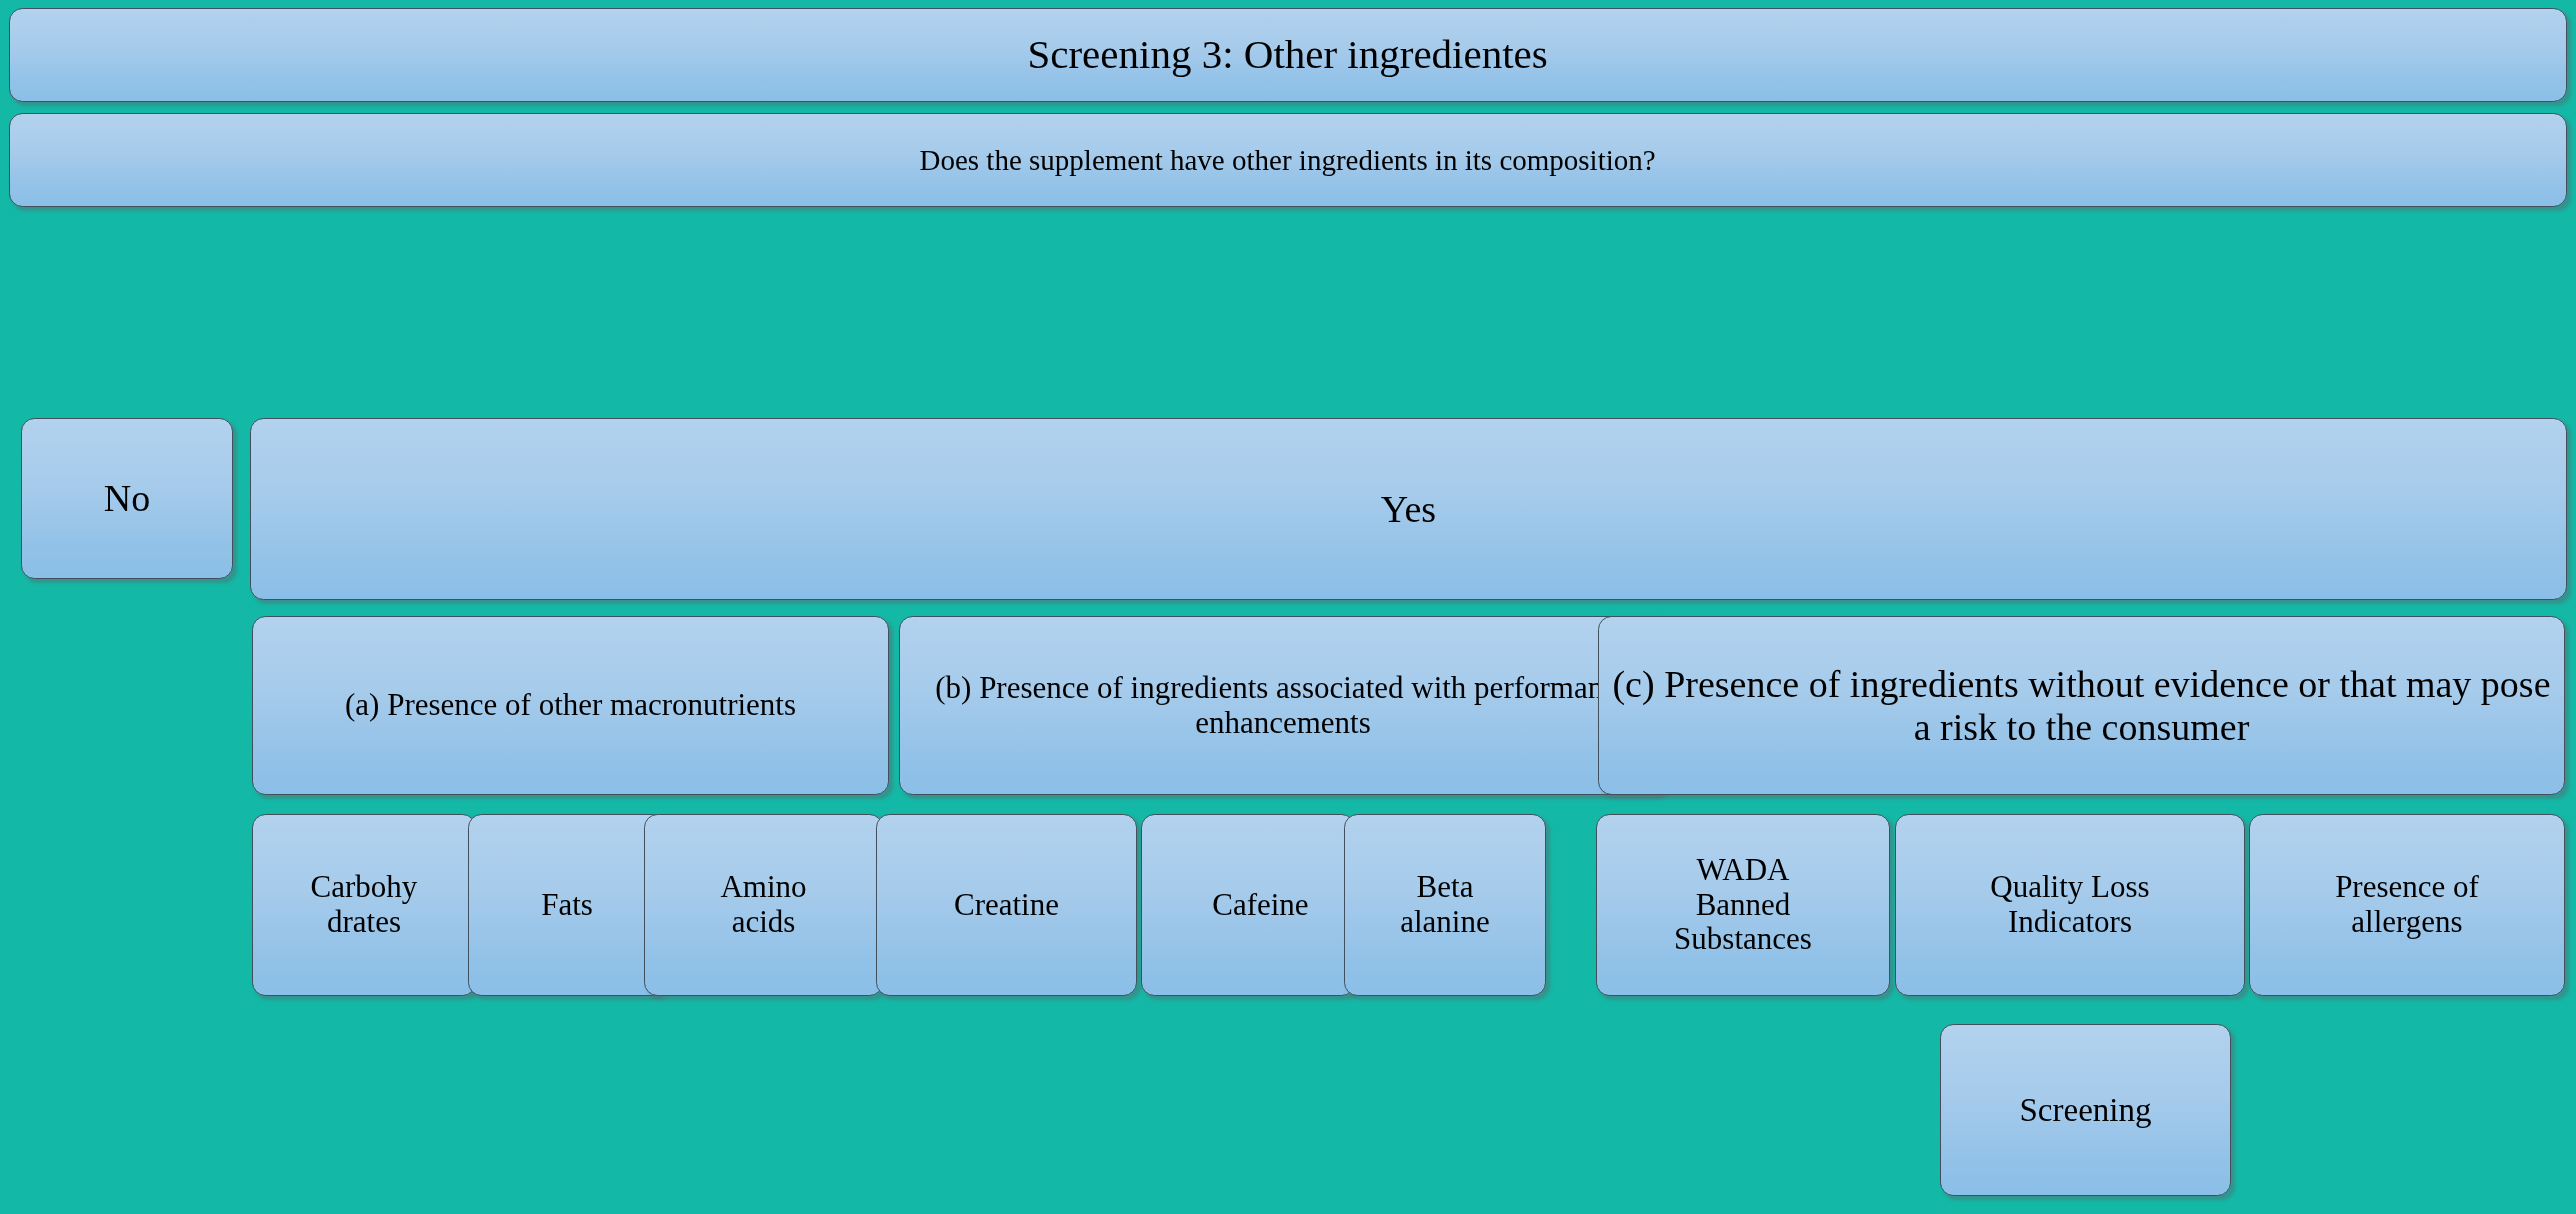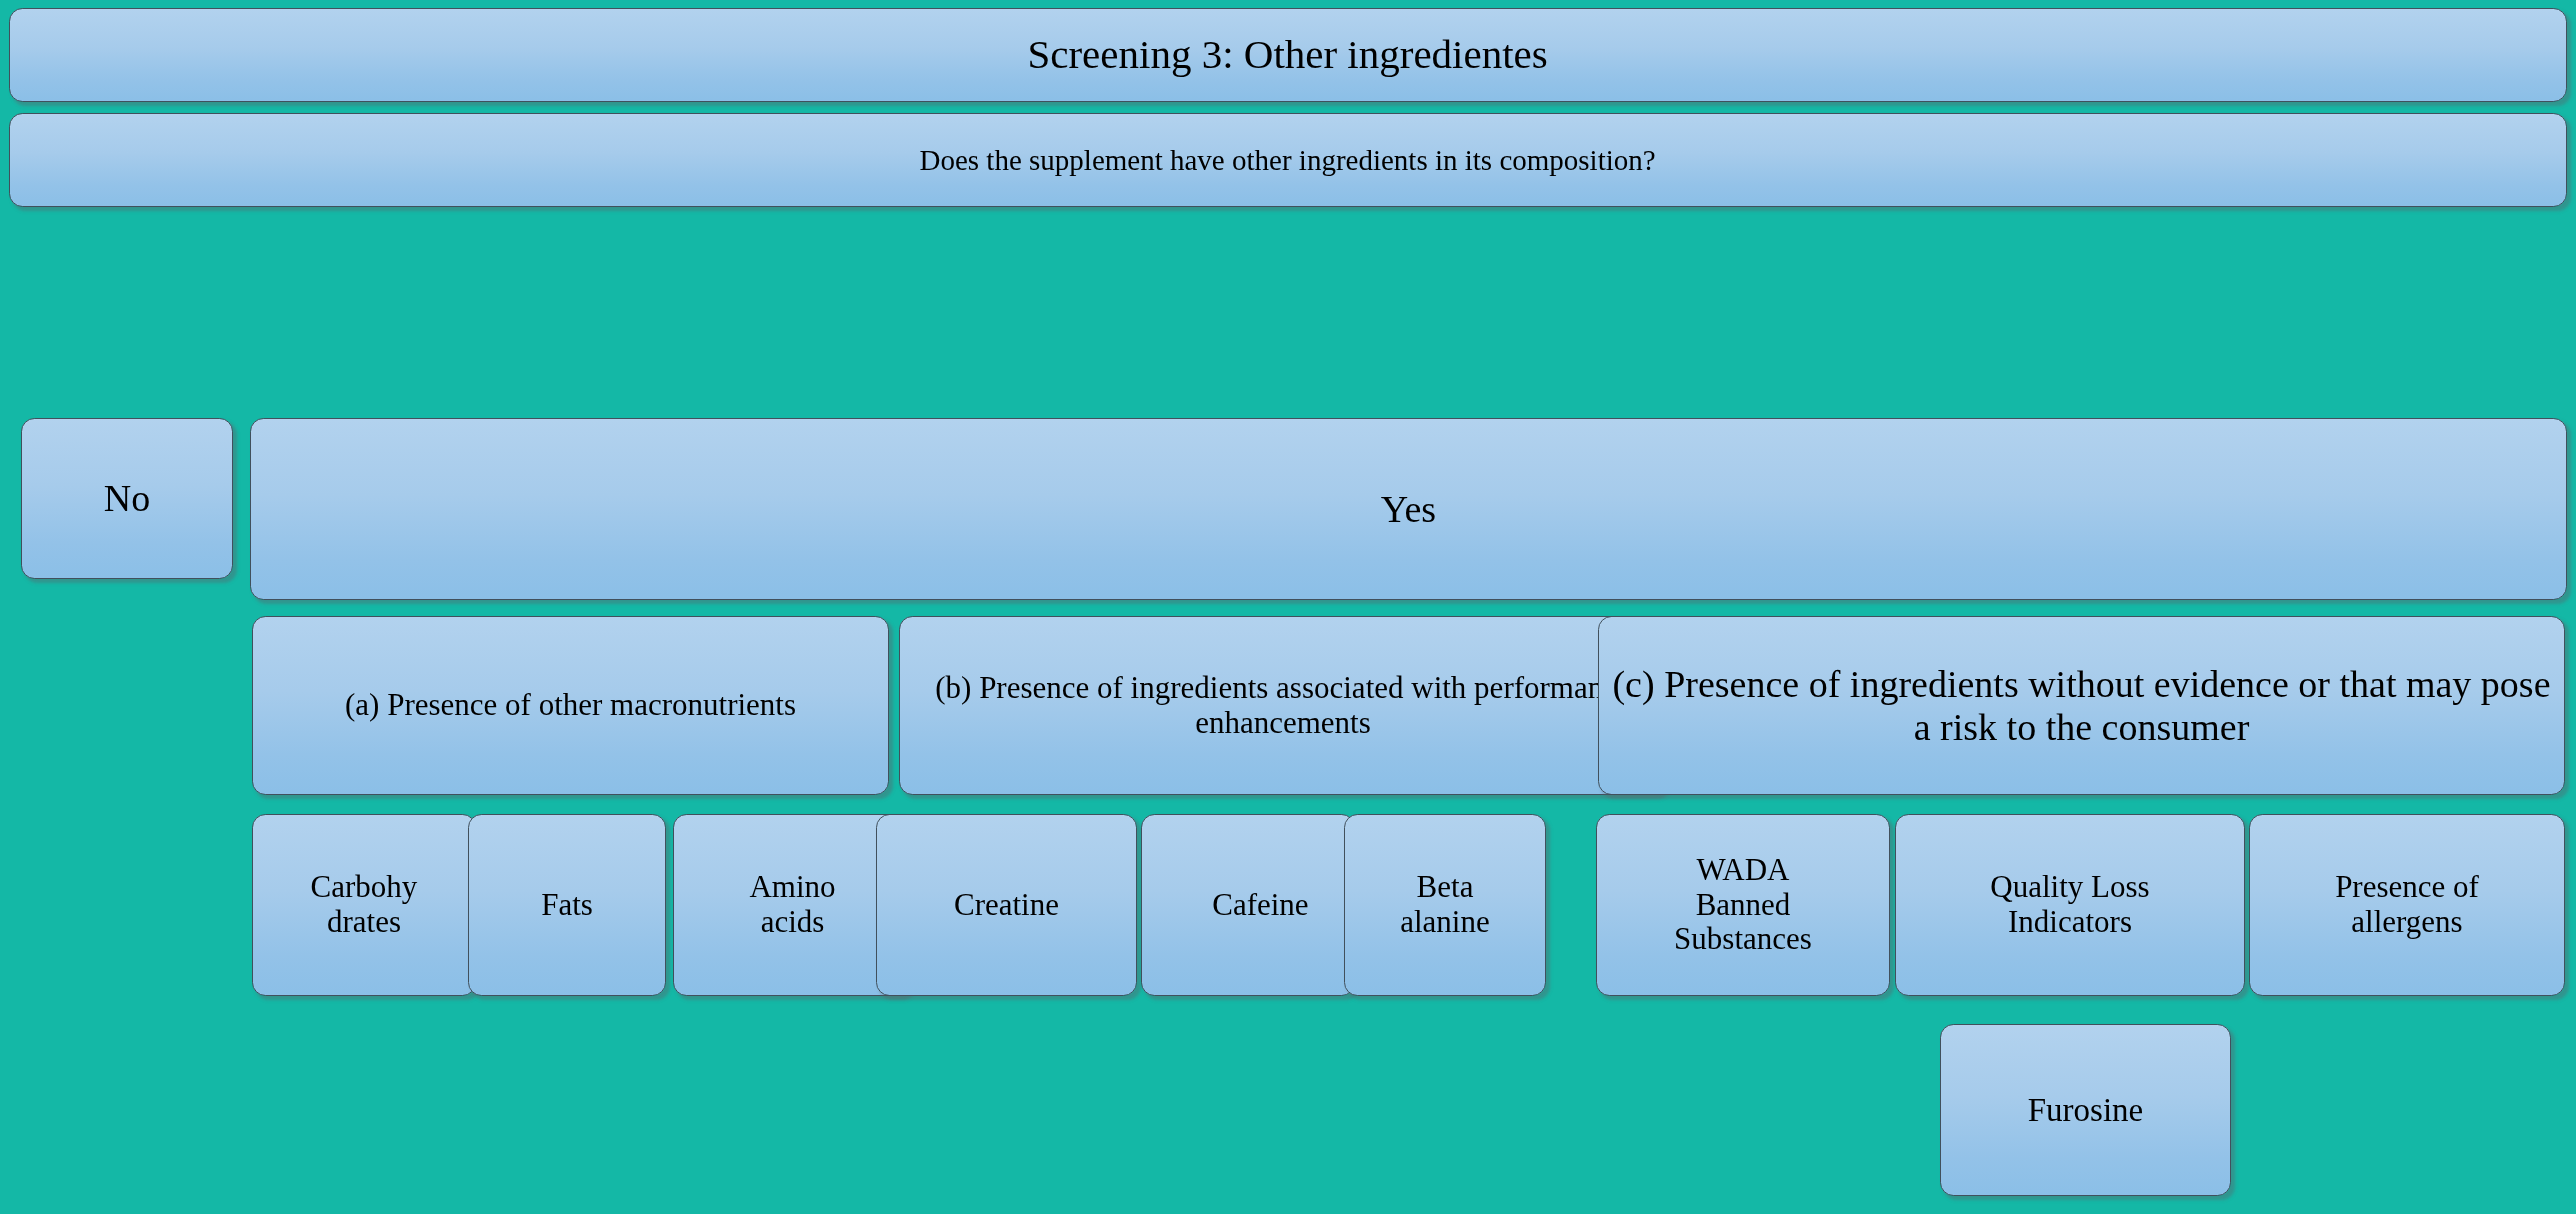--- a/index.html
+++ b/index.html
@@ -40,21 +40,21 @@
   .no-box      { left: 21px;   top: 418px;  width: 212px;  height: 161px;  font-size: 38px; }
   .yes-box     { left: 250px;  top: 418px;  width: 2317px; height: 182px;  font-size: 38px; }
   
   .cat-a       { left: 252px;  top: 616px; width: 637px; height: 179px; font-size: 31px; }
   .cat-b       { left: 899px; top: 616px; width: 768px; height: 179px; font-size: 31px; }
   .cat-c       { left: 1598px; top: 616px; width: 967px; height: 179px; font-size: 38px; }
   
   .leaf        { font-size: 31px; top: 814px; height: 182px; }
   .leaf-carbs  { left: 252px;  width: 224px; }
   .leaf-fats   { left: 468px;  width: 198px; }
-  .leaf-amino  { left: 673px; width: 239px; }
+  .leaf-amino  { left: 644px; width: 239px; }
   .leaf-crea   { left: 876px; width: 261px; }
   .leaf-caf    { left: 1141px; width: 214px; padding-left: 31px; }
   .leaf-beta   { left: 1320px; width: 202px; margin-left: 24px; }
   .leaf-wada   { left: 1596px; width: 294px; }
   .leaf-qual   { left: 1895px; width: 350px; }
   .leaf-allerg { left: 2249px; width: 316px; }
   
   .furosine    { left: 1940px; top: 1024px; width: 291px; height: 172px; font-size: 33px; }
 </style>
 </head>
@@ -94,16 +94,16 @@
   <div class="box leaf leaf-wada">WADA
 Banned
 Substances</div>
 
   <div class="box leaf leaf-qual">Quality Loss
 Indicators</div>
 
   <div class="box leaf leaf-allerg">Presence of
 allergens</div>
 
-  <div class="box furosine">Furosine</div>
+  <div class="box furosine">Screening</div>
 
 </div>
 
 
 </body></html>

